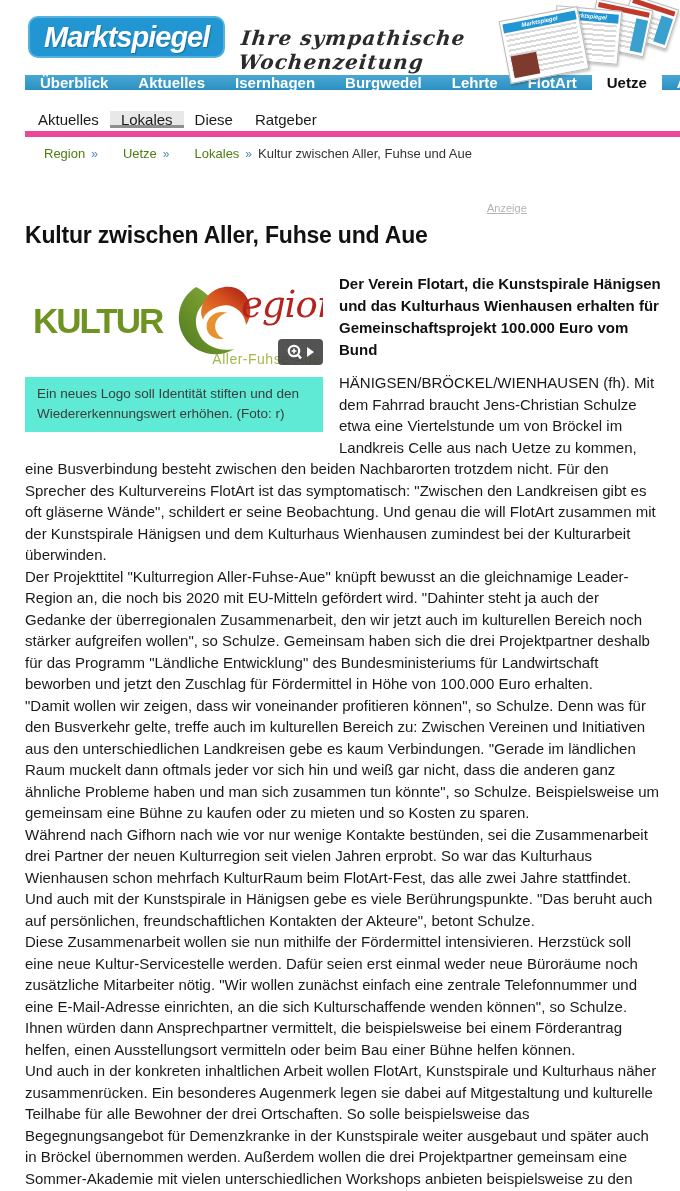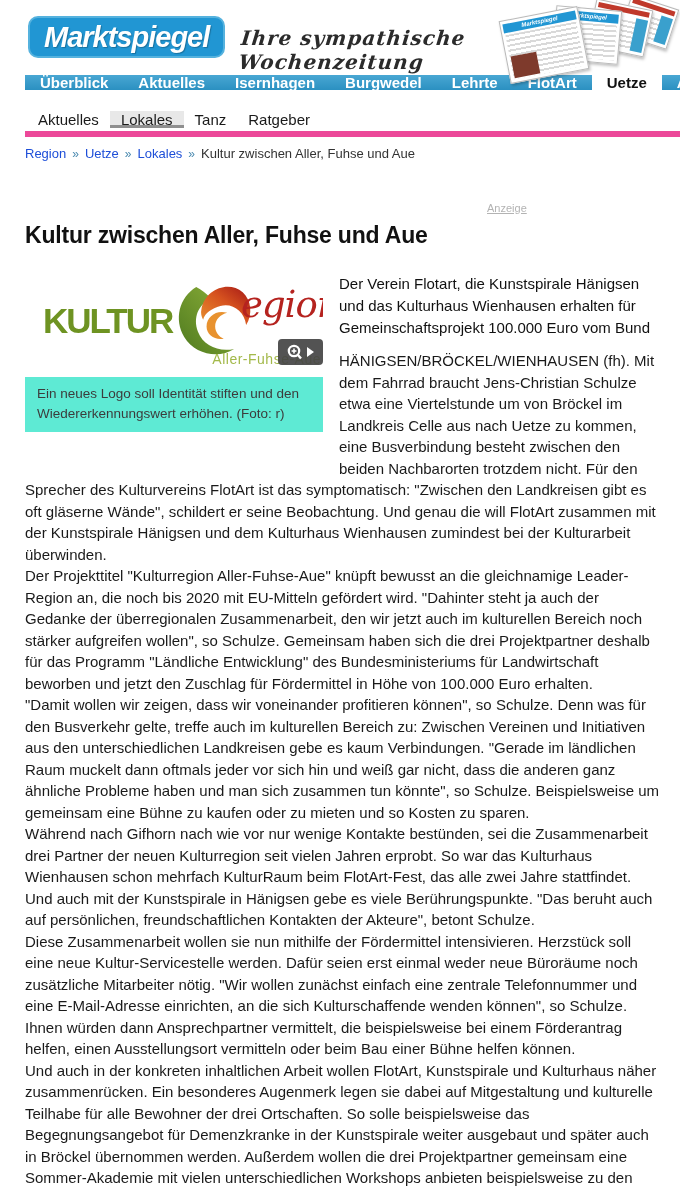--- a/index.html
+++ b/index.html
@@ -56,45 +56,45 @@
     position:absolute; left:25px; right:0; top:107px; height:30px;
     display:flex; align-items:center; border-bottom:6px solid #ec4899; background:#fff; padding-left:2px;
   }
   .subnav .item{
     font-size:15px; color:#1a1a1a; padding:0 11px; display:flex; align-items:center; cursor:pointer;
   }
   .subnav .item.active{ background:#e8e8e8; box-shadow:inset 0 -3px 0 #8f8f8f; }
 
   
   .crumbs{ position:absolute; left:25px; top:146px; font-size:13px; color:#333; }
-  .crumbs a{ color:#1d4ed8; text-decoration:none; cursor:pointer; }
+  .crumbs a{ color:#4d7c0f; text-decoration:none; cursor:pointer;margin-left:19px; }
   .crumbs .sep{ color:#4a8ab0; margin:0 6px; font-size:12px; }
 
   .ad-label{ position:absolute; left:487px; top:202px; font-size:11px; color:#b3b3b3;text-decoration:underline; }
 
   
   .article{ position:absolute; left:25px; top:222px; width:637px; }
   h1.title{ font-size:23px; font-weight:bold; color:#111; letter-spacing:-0.2px; margin-bottom:24px; }
 
   figure.photo-fig{ float:left; width:298px; margin:2px 16px 26px 0; }
   .img-box{ position:relative; width:298px; height:102px; background:#fff; overflow:hidden; }
-  .k-word{ position:absolute; left:18px; top:26px; font-size:35px; font-weight:bold;
+  .k-word{ position:absolute; left:8px; top:26px; font-size:35px; font-weight:bold;
            color:#6e9322; letter-spacing:-2px; }
   .k-swirl{ position:absolute; left:142px; top:0; }
   .k-script{ position:absolute; left:216px; top:8px; font-family:"DejaVu Serif", serif;
              font-style:italic; font-size:37px; color:#b5231f; letter-spacing:-1px; }
   .k-sub{ position:absolute; left:150px; top:76px; width:146px; text-align:right;
           font-size:14px; color:#a3b94a; letter-spacing:0.5px; }
   .zoom-btn{ position:absolute; right:0; bottom:12px; width:45px; height:26px;
              background:rgba(68,68,68,.92); border-radius:4px; display:flex;
              align-items:center; justify-content:center; cursor:pointer; }
   figcaption{ background:#5eead4; color:#3c3c3c; font-size:13.5px; line-height:20px;
               padding:7px 12px 8px; }
 
-  .lead{ font-size:15px; line-height:22px; font-weight:normal; color:#111; margin-bottom:11px; }
+  .lead{ font-size:15px; line-height:22px; font-weight:bold; color:#111; margin-bottom:11px; }
   .body-text p{ font-size:15px; line-height:21.5px; color:#1a1a1a; margin:0; text-align:left; }
 </style>
 </head>
 <body>
 
 <div id="page">
 
   <div class="logo-badge">
     <span>Marktspiegel</span>
   </div>
@@ -129,21 +129,21 @@
     <div class="item">Burgwedel</div>
     <div class="item">Lehrte</div>
     <div class="item">FlotArt</div>
     <div class="item active push">Uetze</div>
     <div class="item last">Aus</div>
   </nav>
 
   <nav class="subnav">
     <div class="item">Aktuelles</div>
     <div class="item active">Lokales</div>
-    <div class="item">Tanz</div>
+    <div class="item">Diese</div>
     <div class="item">Ratgeber</div>
   </nav>
 
   <div class="crumbs">
     <a>Region</a><span class="sep">»</span><a>Uetze</a><span class="sep">»</span><a>Lokales</a><span class="sep">»</span><span>Kultur zwischen Aller, Fuhse und Aue</span>
   </div>
 
   <div class="ad-label">Anzeige</div>
 
   <article class="article">

